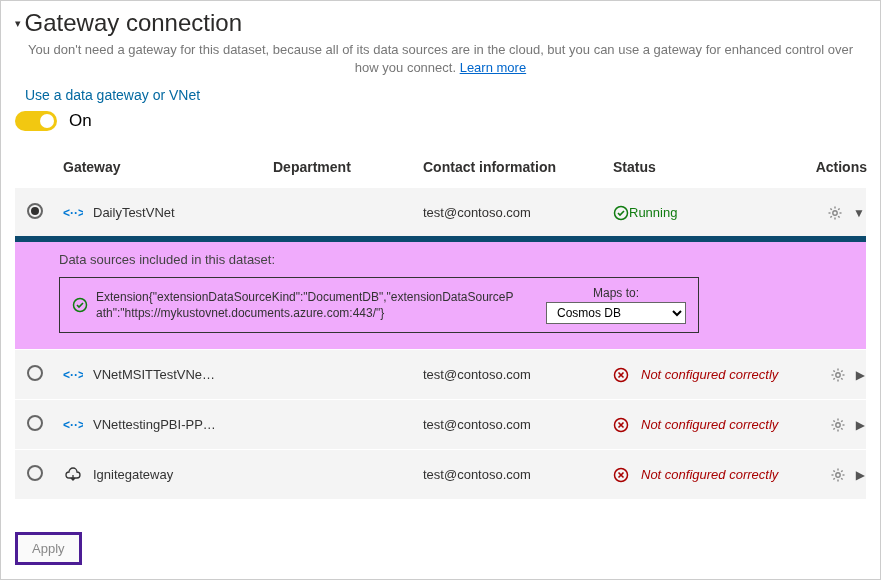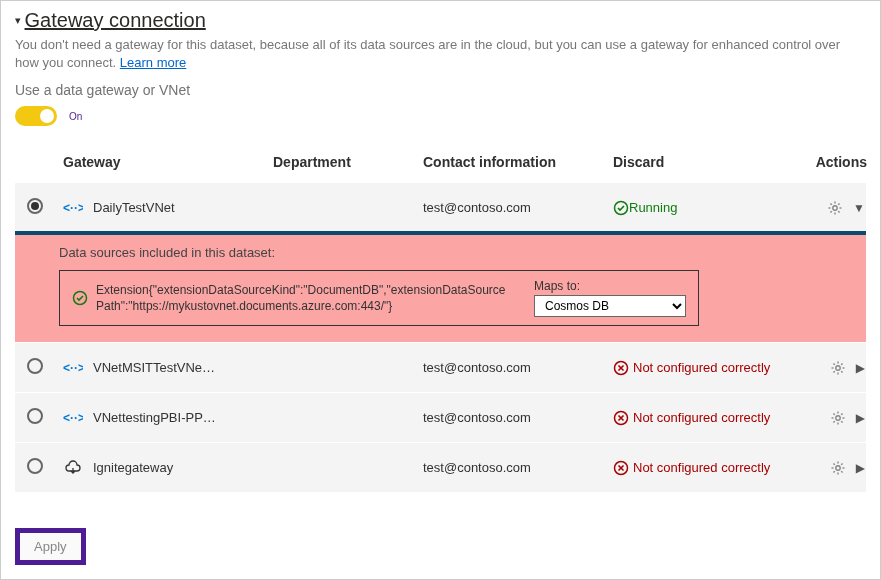--- a/index.html
+++ b/index.html
@@ -10,34 +10,34 @@
     color: #323130;
     width: 881px;
     height: 580px;
     background: #fff;
     border: 1px solid #ccc;
     padding: 8px 14px 14px 14px;
     position: relative;
   }
   .hdr-row { display:flex; align-items:center; }
   .tri { font-size:11px; margin-right:4px; }
-  .title { font-size:20px; font-weight:400; color:#2b2a29;text-decoration:underline; }
-  .desc { font-size:13px; color:#777; margin:4px 0 8px 0; line-height:1.4; }
+  .title { font-size:24px; font-weight:400; color:#2b2a29; }
+  .desc { font-size:13px; color:#777; margin:4px 0 8px 0; line-height:1.4;text-align:center; }
   .desc a { color:#0066cc; text-decoration:underline; }
-  .sub { font-size:14px; color:#737373; margin:10px 0 8px 0; }
+  .sub { font-size:14px; color:#0369a1; margin:10px 0 8px 10px; }
   .toggle-row { display:flex; align-items:center; margin-bottom:18px; }
   .toggle {
     width:42px; height:20px; border-radius:10px; background:#f2c811;
     position:relative; margin-right:12px; cursor:pointer;
   }
   .toggle-knob {
     width:14px; height:14px; border-radius:50%; background:#fff;
     position:absolute; top:3px; right:3px;
   }
-  .on-label { font-size:10px; color:#4c1d95; }
+  .on-label { font-size:17px; color:#000000; }
 
   .tbl { width:100%; }
   .tbl-head, .tbl-row {
     display:grid;
     grid-template-columns: 48px 210px 150px 190px 200px 60px;
     align-items:center;
   }
   .tbl-head { font-weight:600; font-size:14px; padding:10px 0 12px 0; }
   .tbl-head .col-actions { text-align:right; padding-right:6px; }
   .tbl-row { background:#f4f4f4; height:50px; font-size:13px; border-top:1px solid #fff; }
@@ -45,40 +45,40 @@
     width:16px; height:16px; border:2px solid #666; border-radius:50%;
     margin-left:12px; display:inline-block; position:relative; cursor:pointer;
   }
   .radio.sel::after {
     content:""; width:8px; height:8px; background:#323130; border-radius:50%;
     position:absolute; top:2px; left:2px;
   }
   .gw-name { display:flex; align-items:center; color:#333; }
   .vnet-icon { margin-right:10px; display:flex; align-items:center; }
   .status-ok { color:#107c10; display:flex; align-items:center; }
-  .status-bad { color:#a80000; display:flex; align-items:center; gap:4px; }
+  .status-bad { color:#a80000; display:flex; align-items:center; gap:12px;font-style:italic; }
   .actions-cell { display:flex; justify-content:flex-end; align-items:center; gap:10px; padding-right:8px; }
   .gear { color:#777; cursor:pointer; }
   .caret { color:#555; cursor:pointer; font-size:12px; }
 
-  .expand-panel { background:#fca5a5; padding:10px 30px 16px 44px; border-top:4px solid #0c4a6e; margin-top:-1px; }
+  .expand-panel { background:#f0abfc; padding:10px 30px 16px 44px; border-top:6px solid #0c4a6e; margin-top:-1px; }
   .expand-title { font-size:13px; color:#444; margin-bottom:10px; }
   .ds-box {
     border:1px solid #333; display:flex; align-items:center; padding:8px 12px;
     max-width:640px; gap:8px;
   }
   .ds-text { font-size:12px; color:#333; flex:1; line-height:1.4; word-break:break-all; }
-  .maps { display:flex; flex-direction:column; align-items:flex-start; margin-left:20px; }
+  .maps { display:flex; flex-direction:column; align-items:center; margin-left:20px; }
   .maps-label { font-size:12px; color:#333; margin-bottom:2px; }
   .maps-select {
-    border:1px solid #666; font-size:12px; padding:2px 6px; width:152px; background:#fff;
+    border:1px solid #666; font-size:12px; padding:2px 6px; width:140px; background:#fff;
   }
   .btn-row { display:flex; gap:8px; position:absolute; bottom:14px; left:14px; }
   .btn {
-    border:5px solid #4c1d95; background:#fafafa; color:#888; font-size:13px;
+    border:3px solid #4c1d95; background:#fafafa; color:#888; font-size:13px;
     padding:6px 14px; cursor:default;
   }
   svg { display:block; }
 </style>
 </head>
 <body>
 
 <div class="hdr-row">
   <span class="tri">▾</span>
   <span class="title">Gateway connection</span>
@@ -93,21 +93,21 @@
   </div>
   <span class="on-label">On</span>
 </div>
 
 <div class="tbl">
   <div class="tbl-head">
     <div></div>
     <div>Gateway</div>
     <div>Department</div>
     <div>Contact information</div>
-    <div>Discard</div>
+    <div>Status</div>
     <div class="col-actions">Actions</div>
   </div>
 
   <div class="tbl-row">
     <div><span class="radio sel"></span></div>
     <div class="gw-name">
       <span class="vnet-icon">
         <svg width="20" height="14">
             <text x="0" y="11" font-size="12" fill="#0078d4" font-weight="bold">&lt;··&gt;</text>
           </svg>

